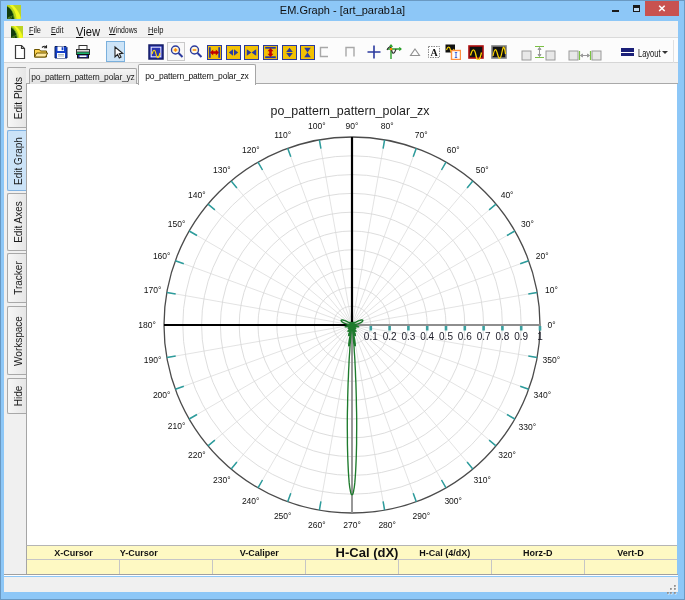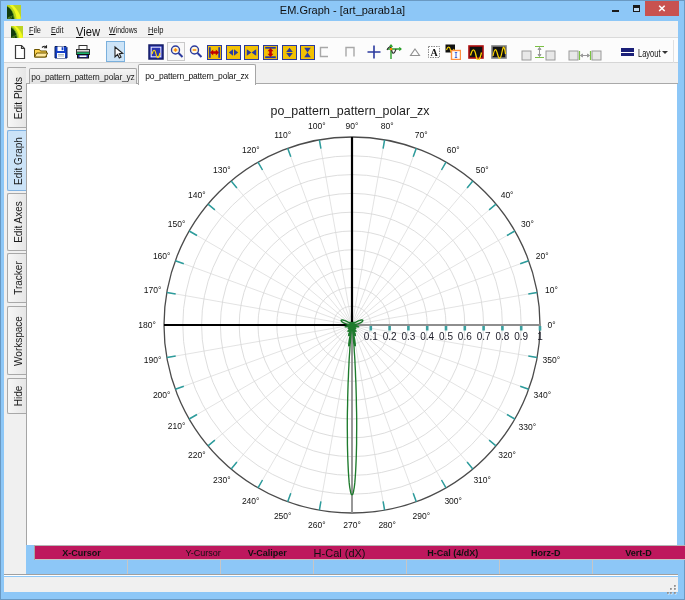--- a/index.html
+++ b/index.html
@@ -255,26 +255,26 @@
         <text x="455.2" y="399.3" text-anchor="middle">310°</text>
         <text x="480.1" y="374.4" text-anchor="middle">320°</text>
         <text x="500.4" y="345.5" text-anchor="middle">330°</text>
         <text x="515.3" y="313.5" text-anchor="middle">340°</text>
         <text x="524.4" y="279.4" text-anchor="middle">350°</text>
       </g>
       <polyline points="325.0,411.0 325.6,410.5 326.2,409.0 326.7,406.5 327.3,403.1 327.8,398.9 328.2,393.8 328.6,388.0 328.9,381.6 329.2,374.7 329.4,367.4 329.6,359.8 329.6,351.9 329.7,344.0 329.7,336.1 329.6,328.2 329.4,320.6 329.3,313.2 329.1,306.1 328.9,299.3 328.6,292.9 328.4,287.0 328.1,281.5 327.9,276.4 327.6,271.8 327.3,267.7 327.1,263.9 326.9,260.6 326.6,257.6 326.4,255.0 326.2,252.8 326.1,250.8 325.9,249.2 325.8,247.7 325.7,246.5 325.6,245.5 325.9,247.9 326.2,250.3 326.5,252.6 326.9,254.8 327.2,256.8 327.5,258.5 327.8,259.9 328.0,260.9 328.2,261.5 328.3,261.7 328.3,261.5 328.3,260.9 328.2,259.8 328.0,258.4 327.8,256.7 327.5,254.7 327.1,252.5 326.7,250.2 326.3,247.8 325.9,245.5 325.5,243.3 325.1,241.6 325.0,241.0 325.0,241.0 325.0,241.0 325.0,241.0 325.0,241.0 325.0,241.0 325.0,241.0 325.0,241.0 325.0,241.0 325.0,241.0 325.0,241.0 325.0,241.0 325.0,241.0 325.0,241.0 325.0,241.0 325.0,241.2 325.2,241.8 325.4,242.5 325.6,243.3 325.9,244.1 326.1,245.0 326.4,245.9 326.6,246.7 326.9,247.5 327.1,248.3 327.4,249.0 327.6,249.6 327.8,250.2 328.0,250.6 328.1,251.0 328.3,251.3 328.3,251.4 328.4,251.5 328.4,251.4 328.4,251.2 328.3,250.9 328.3,250.6 328.1,250.1 328.0,249.5 327.8,248.9 327.6,248.2 327.3,247.4 327.0,246.6 326.7,245.8 326.5,244.9 326.1,244.1 325.8,243.2 325.6,242.5 325.3,241.8 325.1,241.2 325.0,241.0 325.0,241.0 325.0,241.0 325.0,241.0 325.0,241.0 325.0,241.0 325.0,241.0 325.0,241.0 325.0,241.0 325.0,241.0 325.0,241.0 325.0,241.0 325.0,241.0 325.0,241.0 325.0,241.0 325.0,241.0 325.0,241.0 325.0,241.0 325.0,241.0 325.0,241.0 325.0,241.0 325.0,241.0 325.0,241.0 325.0,241.0 325.0,241.0 325.0,241.0 325.0,241.0 325.0,241.0 325.0,241.0 325.0,241.0 325.0,241.1 325.2,241.4 325.4,241.7 325.6,242.0 325.8,242.4 326.0,242.8 326.2,243.2 326.5,243.7 326.7,244.1 327.0,244.5 327.2,244.9 327.4,245.2 327.7,245.6 327.9,245.9 328.1,246.2 328.2,246.5 328.4,246.7 328.6,246.9 328.7,247.1 328.8,247.2 328.9,247.3 328.9,247.4 329.0,247.4 329.0,247.3 329.0,247.3 328.9,247.1 328.9,247.0 328.8,246.8 328.7,246.6 328.5,246.3 328.3,246.0 328.2,245.7 328.0,245.4 327.7,245.0 327.5,244.7 327.3,244.3 327.0,243.9 326.7,243.5 326.5,243.1 326.2,242.7 325.9,242.3 325.7,242.0 325.5,241.6 325.2,241.3 325.1,241.1 325.0,241.0 325.0,241.0 325.0,241.0 325.0,241.0 325.0,241.0 325.0,241.0 325.0,241.0 325.0,241.0 325.0,241.0 325.0,241.0 325.0,241.0 325.0,241.0 325.0,241.0 325.0,241.0 325.0,241.0 325.0,241.0 325.0,241.0 325.0,241.0 325.0,241.0 325.0,241.0 325.0,241.0 325.0,241.0 325.0,241.0 325.0,241.0 325.0,241.0 325.0,241.0 325.0,241.0 325.0,241.0 325.0,241.0 325.0,241.0 325.0,241.0 325.0,241.0 325.0,241.0 325.0,241.0 325.0,241.0 325.0,241.0 325.0,241.0 325.0,241.0 325.0,241.0 325.0,241.0 325.0,241.0 325.0,241.0 325.0,241.0 325.1,241.1 325.3,241.3 325.5,241.5 325.7,241.7 325.9,241.8 326.1,242.0 326.3,242.2 326.5,242.4 326.7,242.6 326.9,242.8 327.1,243.0 327.3,243.1 327.5,243.3 327.7,243.5 327.9,243.6 328.0,243.7 328.2,243.8 328.3,243.9 328.4,244.0 328.6,244.1 328.6,244.1 328.7,244.2 328.8,244.2 328.8,244.2 328.8,244.2 328.8,244.2 328.8,244.2 328.8,244.1 328.7,244.0 328.7,244.0 328.6,243.9 328.5,243.8 328.3,243.7 328.2,243.5 328.1,243.4 327.9,243.2 327.7,243.1 327.5,242.9 327.3,242.8 327.1,242.6 326.9,242.4 326.7,242.2 326.4,242.1 326.2,241.9 326.0,241.7 325.8,241.6 325.5,241.4 325.3,241.2 325.1,241.1 325.0,241.0 325.0,241.0 325.0,241.0 325.0,241.0 325.0,241.0 325.0,241.0 325.0,241.0 325.0,241.0 325.0,241.0 325.0,241.0 325.0,241.0 325.0,241.0 325.0,241.0 325.0,241.0 325.0,241.0 325.0,241.0 325.0,241.0 325.0,241.0 325.0,241.0 325.0,241.0 325.0,241.0 325.0,241.0 325.0,241.0 325.0,241.0 325.0,241.0 325.0,241.0 325.0,241.0 325.0,241.0 325.0,241.0 325.0,241.0 325.0,241.0 325.0,241.0 325.0,241.0 325.0,241.0 325.0,241.0 325.0,241.0 325.0,241.0 325.0,241.0 325.0,241.0 325.0,241.0 325.0,241.0 325.0,241.0 325.0,241.0 325.0,241.0 325.0,241.0 325.0,241.0 325.0,241.0 325.0,241.0 325.0,241.0 325.0,241.0 325.0,241.0 325.0,241.0 325.0,241.0 325.0,241.0 325.0,241.0 325.0,241.0 325.0,241.0 325.0,241.0 325.0,241.0 325.0,241.0 325.0,241.0 325.2,241.1 325.4,241.2 325.6,241.3 325.8,241.3 326.1,241.4 326.3,241.5 326.6,241.6 326.8,241.7 327.0,241.8 327.3,241.9 327.5,242.0 327.7,242.0 328.0,242.1 328.2,242.2 328.4,242.3 328.7,242.3 328.9,242.4 329.1,242.4 329.3,242.5 329.5,242.6 329.7,242.6 329.9,242.7 330.1,242.7 330.3,242.7 330.4,242.8 330.6,242.8 330.7,242.8 330.9,242.8 331.0,242.9 331.1,242.9 331.2,242.9 331.3,242.9 331.4,242.9 331.5,242.9 331.6,242.9 331.6,242.9 331.7,242.9 331.7,242.9 331.7,242.8 331.8,242.8 331.8,242.8 331.8,242.8 331.7,242.7 331.7,242.7 331.6,242.7 331.6,242.6 331.5,242.6 331.4,242.5 331.4,242.5 331.3,242.4 331.1,242.4 331.0,242.3 330.9,242.3 330.7,242.2 330.6,242.2 330.4,242.1 330.3,242.1 330.1,242.0 329.9,242.0 329.7,241.9 329.5,241.9 329.3,241.8 329.1,241.7 328.8,241.7 328.6,241.6 328.4,241.6 328.1,241.5 327.9,241.5 327.7,241.4 327.4,241.4 327.2,241.3 326.9,241.3 326.6,241.2 326.4,241.2 326.1,241.2 325.9,241.1 325.7,241.1 325.4,241.1 325.2,241.0 325.0,241.0 325.0,241.0 325.0,241.0 325.0,241.0 325.0,241.0 325.0,241.0 325.0,241.0 325.0,241.0 325.0,241.0 325.0,241.0 325.0,241.0 325.0,241.0 325.0,241.0 325.0,241.0 325.0,241.0 325.0,241.0 325.0,241.0 325.0,241.0 325.0,241.0 325.0,241.0 325.0,241.0 325.0,241.0 325.0,241.0 325.0,241.0 325.0,241.0 325.0,241.0 325.0,241.0 325.0,241.0 325.0,241.0 325.0,241.0 325.0,241.0 325.0,241.0 325.0,241.0 325.0,241.0 325.0,241.0 325.0,241.0 325.0,241.0 325.0,241.0 325.0,241.0 325.0,241.0 325.0,241.0 325.0,241.0 325.0,241.0 325.0,241.0 325.0,241.0 325.0,241.0 325.0,241.0 325.0,241.0 325.0,241.0 325.0,241.0 325.0,241.0 325.0,241.0 325.0,241.0 325.0,241.0 325.0,241.0 325.0,241.0 325.0,241.0 325.0,241.0 325.0,241.0 325.0,241.0 325.0,241.0 325.0,241.0 325.0,241.0 325.0,241.0 325.0,241.0 325.0,241.0 325.3,241.0 325.6,240.9 325.9,240.9 326.1,240.9 326.4,240.8 326.6,240.8 326.9,240.8 327.1,240.7 327.3,240.7 327.5,240.6 327.8,240.6 328.0,240.6 328.2,240.5 328.4,240.5 328.6,240.4 328.8,240.4 329.0,240.3 329.2,240.3 329.4,240.2 329.6,240.2 329.8,240.1 330.0,240.1 330.2,240.0 330.4,240.0 330.6,239.9 330.8,239.9 331.0,239.8 331.1,239.7 331.3,239.7 331.5,239.6 331.6,239.6 331.8,239.5 332.0,239.4 332.1,239.4 332.3,239.3 332.4,239.3 332.6,239.2 332.7,239.1 332.9,239.1 333.0,239.0 333.2,238.9 333.3,238.9 333.4,238.8 333.6,238.7 333.7,238.7 333.8,238.6 333.9,238.5 334.0,238.5 334.1,238.4 334.3,238.3 334.4,238.3 334.5,238.2 334.6,238.1 334.7,238.1 334.8,238.0 334.8,238.0 334.9,237.9 335.0,237.8 335.1,237.8 335.2,237.7 335.2,237.6 335.3,237.6 335.4,237.5 335.4,237.5 335.5,237.4 335.5,237.3 335.6,237.3 335.6,237.2 335.7,237.2 335.7,237.1 335.7,237.0 335.8,237.0 335.8,236.9 335.8,236.9 335.8,236.8 335.9,236.8 335.9,236.7 335.9,236.7 335.9,236.6 335.9,236.6 335.9,236.6 335.9,236.5 335.9,236.5 335.9,236.4 335.9,236.4 335.8,236.4 335.8,236.3 335.8,236.3 335.8,236.2 335.7,236.2 335.7,236.2 335.7,236.2 335.6,236.1 335.6,236.1 335.5,236.1 335.5,236.1 335.4,236.1 335.4,236.0 335.3,236.0 335.2,236.0 335.2,236.0 335.1,236.0 335.0,236.0 335.0,236.0 334.9,236.0 334.8,236.0 334.7,236.0 334.6,236.0 334.5,236.0 334.4,236.0 334.3,236.0 334.2,236.0 334.1,236.0 334.0,236.0 333.9,236.1 333.8,236.1 333.7,236.1 333.6,236.1 333.5,236.2 333.3,236.2 333.2,236.2 333.1,236.3 333.0,236.3 332.8,236.3 332.7,236.4 332.6,236.4 332.4,236.5 332.3,236.5 332.2,236.6 332.0,236.6 331.9,236.7 331.7,236.7 331.6,236.8 331.4,236.9 331.3,236.9 331.1,237.0 331.0,237.1 330.8,237.1 330.7,237.2 330.5,237.3 330.3,237.4 330.2,237.5 330.0,237.5 329.8,237.6 329.7,237.7 329.5,237.8 329.3,237.9 329.2,238.0 329.0,238.1 328.8,238.2 328.6,238.3 328.5,238.4 328.3,238.6 328.1,238.7 327.9,238.8 327.8,238.9 327.6,239.0 327.4,239.2 327.2,239.3 327.0,239.4 326.8,239.6 326.6,239.7 326.5,239.8 326.3,240.0 326.1,240.1 325.9,240.3 325.7,240.4 325.5,240.6 325.2,240.8 325.0,241.0 325.0,241.0 325.0,241.0 325.0,241.0 325.0,241.0 325.0,241.0 325.0,241.0 325.0,241.0 325.0,241.0 325.0,241.0 325.0,241.0 325.0,241.0 325.0,241.0 325.0,241.0 325.0,241.0 325.0,241.0 325.0,241.0 325.0,241.0 325.0,241.0 325.0,241.0 325.0,241.0 325.0,241.0 325.0,241.0 325.0,241.0 325.0,241.0 325.0,241.0 325.0,241.0 325.1,240.9 325.1,240.9 325.2,240.8 325.3,240.7 325.3,240.7 325.4,240.6 325.5,240.5 325.5,240.4 325.6,240.4 325.6,240.3 325.7,240.2 325.8,240.1 325.8,240.1 325.9,240.0 326.0,239.9 326.0,239.8 326.1,239.8 326.2,239.7 326.2,239.6 326.3,239.5 326.3,239.5 326.4,239.4 326.4,239.3 326.5,239.2 326.5,239.2 326.6,239.1 326.6,239.0 326.7,239.0 326.7,238.9 326.7,238.8 326.8,238.8 326.8,238.7 326.8,238.7 326.9,238.6 326.9,238.5 326.9,238.5 326.9,238.5 327.0,238.4 327.0,238.4 327.0,238.3 327.0,238.3 327.0,238.3 327.0,238.2 327.0,238.2 327.0,238.2 327.0,238.2 327.0,238.2 327.0,238.1 327.0,238.1 327.0,238.1 327.0,238.1 327.0,238.1 326.9,238.1 326.9,238.1 326.9,238.2 326.9,238.2 326.9,238.2 326.8,238.2 326.8,238.2 326.8,238.3 326.7,238.3 326.7,238.3 326.7,238.4 326.6,238.4 326.6,238.5 326.5,238.5 326.5,238.6 326.4,238.6 326.4,238.7 326.4,238.7 326.3,238.8 326.3,238.9 326.2,238.9 326.2,239.0 326.1,239.1 326.1,239.1 326.0,239.2 325.9,239.3 325.9,239.4 325.8,239.5 325.8,239.5 325.7,239.6 325.7,239.7 325.6,239.8 325.6,239.9 325.5,240.0 325.5,240.1 325.4,240.2 325.4,240.2 325.3,240.3 325.3,240.4 325.3,240.5 325.2,240.6 325.2,240.7 325.1,240.7 325.1,240.8 325.1,240.9 325.0,241.0 325.0,241.0 325.0,241.0 325.0,241.0 325.0,241.0 325.0,241.0 325.0,241.0 325.0,241.0 325.0,241.0 325.0,241.0 325.0,241.0 325.0,241.0 325.0,241.0 325.0,241.0 325.0,241.0 325.0,241.0 325.0,241.0 325.0,241.0 325.0,241.0 325.0,241.0 325.0,241.0 325.0,241.0 325.0,241.0 325.0,241.0 325.0,241.0 325.0,241.0 325.0,241.0 325.0,241.0 325.0,241.0 325.0,241.0 325.0,241.0 325.0,241.0 325.0,240.9 325.0,240.9 325.1,240.8 325.1,240.7 325.1,240.6 325.2,240.5 325.2,240.4 325.2,240.3 325.2,240.2 325.3,240.1 325.3,240.0 325.3,239.9 325.3,239.8 325.4,239.7 325.4,239.6 325.4,239.5 325.4,239.5 325.4,239.4 325.5,239.3 325.5,239.2 325.5,239.1 325.5,239.1 325.5,239.0 325.5,238.9 325.5,238.9 325.5,238.8 325.5,238.8 325.5,238.7 325.5,238.7 325.5,238.6 325.5,238.6 325.5,238.6 325.5,238.6 325.5,238.6 325.5,238.6 325.5,238.6 325.5,238.6 325.5,238.6 325.5,238.6 325.5,238.6 325.4,238.7 325.4,238.7 325.4,238.7 325.4,238.8 325.4,238.8 325.4,238.9 325.3,238.9 325.3,239.0 325.3,239.1 325.3,239.2 325.3,239.2 325.3,239.3 325.2,239.4 325.2,239.5 325.2,239.6 325.2,239.7 325.2,239.8 325.1,239.9 325.1,240.0 325.1,240.1 325.1,240.2 325.1,240.3 325.1,240.4 325.1,240.5 325.0,240.6 325.0,240.7 325.0,240.8 325.0,240.9 325.0,240.9 325.0,241.0 325.0,241.0 325.0,241.0 325.0,241.0 325.0,241.0 325.0,241.0 325.0,241.0 325.0,241.0 325.0,241.0 325.0,241.0 325.0,241.0 325.0,241.0 325.0,241.0 325.0,241.0 325.0,241.0 325.0,241.0 325.0,241.0 325.0,241.0 325.0,241.0 325.0,241.0 325.0,241.0 325.0,241.0 325.0,241.0 325.0,241.0 325.0,241.0 325.0,241.0 325.0,241.0 325.0,241.0 325.0,241.0 325.0,241.0 325.0,241.0 325.0,241.0 325.0,241.0 325.0,241.0 325.0,241.0 325.0,241.0 325.0,241.0 325.0,241.0 325.0,241.0 325.0,241.0 325.0,241.0 325.0,241.0 325.0,241.0 325.0,241.0 325.0,241.0 325.0,241.0 325.0,241.0 325.0,241.0 325.0,241.0 325.0,241.0 325.0,241.0 325.0,240.9 325.0,240.9 325.0,240.8 325.0,240.7 325.0,240.6 324.9,240.5 324.9,240.4 324.9,240.3 324.9,240.2 324.9,240.1 324.9,240.0 324.9,239.9 324.8,239.8 324.8,239.7 324.8,239.6 324.8,239.5 324.8,239.4 324.7,239.3 324.7,239.2 324.7,239.2 324.7,239.1 324.7,239.0 324.7,238.9 324.6,238.9 324.6,238.8 324.6,238.8 324.6,238.7 324.6,238.7 324.6,238.7 324.5,238.6 324.5,238.6 324.5,238.6 324.5,238.6 324.5,238.6 324.5,238.6 324.5,238.6 324.5,238.6 324.5,238.6 324.5,238.6 324.5,238.6 324.5,238.7 324.5,238.7 324.5,238.8 324.5,238.8 324.5,238.9 324.5,238.9 324.5,239.0 324.5,239.1 324.5,239.1 324.5,239.2 324.5,239.3 324.6,239.4 324.6,239.5 324.6,239.5 324.6,239.6 324.6,239.7 324.7,239.8 324.7,239.9 324.7,240.0 324.7,240.1 324.8,240.2 324.8,240.3 324.8,240.4 324.8,240.5 324.9,240.6 324.9,240.7 324.9,240.8 325.0,240.9 325.0,240.9 325.0,241.0 325.0,241.0 325.0,241.0 325.0,241.0 325.0,241.0 325.0,241.0 325.0,241.0 325.0,241.0 325.0,241.0 325.0,241.0 325.0,241.0 325.0,241.0 325.0,241.0 325.0,241.0 325.0,241.0 325.0,241.0 325.0,241.0 325.0,241.0 325.0,241.0 325.0,241.0 325.0,241.0 325.0,241.0 325.0,241.0 325.0,241.0 325.0,241.0 325.0,241.0 325.0,241.0 325.0,241.0 325.0,241.0 325.0,241.0 325.0,241.0 325.0,241.0 324.9,240.9 324.9,240.8 324.9,240.7 324.8,240.7 324.8,240.6 324.7,240.5 324.7,240.4 324.7,240.3 324.6,240.2 324.6,240.2 324.5,240.1 324.5,240.0 324.4,239.9 324.4,239.8 324.3,239.7 324.3,239.6 324.2,239.5 324.2,239.5 324.1,239.4 324.1,239.3 324.0,239.2 323.9,239.1 323.9,239.1 323.8,239.0 323.8,238.9 323.7,238.9 323.7,238.8 323.6,238.7 323.6,238.7 323.6,238.6 323.5,238.6 323.5,238.5 323.4,238.5 323.4,238.4 323.3,238.4 323.3,238.3 323.3,238.3 323.2,238.3 323.2,238.2 323.2,238.2 323.1,238.2 323.1,238.2 323.1,238.2 323.1,238.1 323.1,238.1 323.0,238.1 323.0,238.1 323.0,238.1 323.0,238.1 323.0,238.1 323.0,238.2 323.0,238.2 323.0,238.2 323.0,238.2 323.0,238.2 323.0,238.3 323.0,238.3 323.0,238.3 323.0,238.4 323.0,238.4 323.1,238.5 323.1,238.5 323.1,238.5 323.1,238.6 323.2,238.7 323.2,238.7 323.2,238.8 323.3,238.8 323.3,238.9 323.3,239.0 323.4,239.0 323.4,239.1 323.5,239.2 323.5,239.2 323.6,239.3 323.6,239.4 323.7,239.5 323.7,239.5 323.8,239.6 323.8,239.7 323.9,239.8 324.0,239.8 324.0,239.9 324.1,240.0 324.2,240.1 324.2,240.1 324.3,240.2 324.4,240.3 324.4,240.4 324.5,240.4 324.5,240.5 324.6,240.6 324.7,240.7 324.7,240.7 324.8,240.8 324.9,240.9 324.9,240.9 325.0,241.0 325.0,241.0 325.0,241.0 325.0,241.0 325.0,241.0 325.0,241.0 325.0,241.0 325.0,241.0 325.0,241.0 325.0,241.0 325.0,241.0 325.0,241.0 325.0,241.0 325.0,241.0 325.0,241.0 325.0,241.0 325.0,241.0 325.0,241.0 325.0,241.0 325.0,241.0 325.0,241.0 325.0,241.0 325.0,241.0 325.0,241.0 325.0,241.0 325.0,241.0 325.0,241.0 324.8,240.8 324.5,240.6 324.3,240.4 324.1,240.3 323.9,240.1 323.7,240.0 323.5,239.8 323.4,239.7 323.2,239.6 323.0,239.4 322.8,239.3 322.6,239.2 322.4,239.0 322.2,238.9 322.1,238.8 321.9,238.7 321.7,238.6 321.5,238.4 321.4,238.3 321.2,238.2 321.0,238.1 320.8,238.0 320.7,237.9 320.5,237.8 320.3,237.7 320.2,237.6 320.0,237.5 319.8,237.5 319.7,237.4 319.5,237.3 319.3,237.2 319.2,237.1 319.0,237.1 318.9,237.0 318.7,236.9 318.6,236.9 318.4,236.8 318.3,236.7 318.1,236.7 318.0,236.6 317.8,236.6 317.7,236.5 317.6,236.5 317.4,236.4 317.3,236.4 317.2,236.3 317.0,236.3 316.9,236.3 316.8,236.2 316.7,236.2 316.5,236.2 316.4,236.1 316.3,236.1 316.2,236.1 316.1,236.1 316.0,236.0 315.9,236.0 315.8,236.0 315.7,236.0 315.6,236.0 315.5,236.0 315.4,236.0 315.3,236.0 315.2,236.0 315.1,236.0 315.0,236.0 315.0,236.0 314.9,236.0 314.8,236.0 314.8,236.0 314.7,236.0 314.6,236.0 314.6,236.1 314.5,236.1 314.5,236.1 314.4,236.1 314.4,236.1 314.3,236.2 314.3,236.2 314.3,236.2 314.2,236.2 314.2,236.3 314.2,236.3 314.2,236.4 314.1,236.4 314.1,236.4 314.1,236.5 314.1,236.5 314.1,236.6 314.1,236.6 314.1,236.6 314.1,236.7 314.1,236.7 314.1,236.8 314.2,236.8 314.2,236.9 314.2,236.9 314.2,237.0 314.3,237.0 314.3,237.1 314.3,237.2 314.4,237.2 314.4,237.3 314.5,237.3 314.5,237.4 314.6,237.5 314.6,237.5 314.7,237.6 314.8,237.6 314.8,237.7 314.9,237.8 315.0,237.8 315.1,237.9 315.2,238.0 315.2,238.0 315.3,238.1 315.4,238.1 315.5,238.2 315.6,238.3 315.7,238.3 315.9,238.4 316.0,238.5 316.1,238.5 316.2,238.6 316.3,238.7 316.4,238.7 316.6,238.8 316.7,238.9 316.8,238.9 317.0,239.0 317.1,239.1 317.3,239.1 317.4,239.2 317.6,239.3 317.7,239.3 317.9,239.4 318.0,239.4 318.2,239.5 318.4,239.6 318.5,239.6 318.7,239.7 318.9,239.7 319.0,239.8 319.2,239.9 319.4,239.9 319.6,240.0 319.8,240.0 320.0,240.1 320.2,240.1 320.4,240.2 320.6,240.2 320.8,240.3 321.0,240.3 321.2,240.4 321.4,240.4 321.6,240.5 321.8,240.5 322.0,240.6 322.2,240.6 322.5,240.6 322.7,240.7 322.9,240.7 323.1,240.8 323.4,240.8 323.6,240.8 323.9,240.9 324.1,240.9 324.4,240.9 324.7,241.0 325.0,241.0 325.0,241.0 325.0,241.0 325.0,241.0 325.0,241.0 325.0,241.0 325.0,241.0 325.0,241.0 325.0,241.0 325.0,241.0 325.0,241.0 325.0,241.0 325.0,241.0 325.0,241.0 325.0,241.0 325.0,241.0 325.0,241.0 325.0,241.0 325.0,241.0 325.0,241.0 325.0,241.0 325.0,241.0 325.0,241.0 325.0,241.0 325.0,241.0 325.0,241.0 325.0,241.0 325.0,241.0 325.0,241.0 325.0,241.0 325.0,241.0 325.0,241.0 325.0,241.0 325.0,241.0 325.0,241.0 325.0,241.0 325.0,241.0 325.0,241.0 325.0,241.0 325.0,241.0 325.0,241.0 325.0,241.0 325.0,241.0 325.0,241.0 325.0,241.0 325.0,241.0 325.0,241.0 325.0,241.0 325.0,241.0 325.0,241.0 325.0,241.0 325.0,241.0 325.0,241.0 325.0,241.0 325.0,241.0 325.0,241.0 325.0,241.0 325.0,241.0 325.0,241.0 325.0,241.0 325.0,241.0 325.0,241.0 325.0,241.0 325.0,241.0 325.0,241.0 325.0,241.0 324.8,241.0 324.6,241.1 324.3,241.1 324.1,241.1 323.9,241.2 323.6,241.2 323.4,241.2 323.1,241.3 322.8,241.3 322.6,241.4 322.3,241.4 322.1,241.5 321.9,241.5 321.6,241.6 321.4,241.6 321.2,241.7 320.9,241.7 320.7,241.8 320.5,241.9 320.3,241.9 320.1,242.0 319.9,242.0 319.7,242.1 319.6,242.1 319.4,242.2 319.3,242.2 319.1,242.3 319.0,242.3 318.9,242.4 318.7,242.4 318.6,242.5 318.6,242.5 318.5,242.6 318.4,242.6 318.4,242.7 318.3,242.7 318.3,242.7 318.2,242.8 318.2,242.8 318.2,242.8 318.3,242.8 318.3,242.9 318.3,242.9 318.4,242.9 318.4,242.9 318.5,242.9 318.6,242.9 318.7,242.9 318.8,242.9 318.9,242.9 319.0,242.9 319.1,242.8 319.3,242.8 319.4,242.8 319.6,242.8 319.7,242.7 319.9,242.7 320.1,242.7 320.3,242.6 320.5,242.6 320.7,242.5 320.9,242.4 321.1,242.4 321.3,242.3 321.6,242.3 321.8,242.2 322.0,242.1 322.3,242.0 322.5,242.0 322.7,241.9 323.0,241.8 323.2,241.7 323.4,241.6 323.7,241.5 323.9,241.4 324.2,241.3 324.4,241.3 324.6,241.2 324.8,241.1 325.0,241.0 325.0,241.0 325.0,241.0 325.0,241.0 325.0,241.0 325.0,241.0 325.0,241.0 325.0,241.0 325.0,241.0 325.0,241.0 325.0,241.0 325.0,241.0 325.0,241.0 325.0,241.0 325.0,241.0 325.0,241.0 325.0,241.0 325.0,241.0 325.0,241.0 325.0,241.0 325.0,241.0 325.0,241.0 325.0,241.0 325.0,241.0 325.0,241.0 325.0,241.0 325.0,241.0 325.0,241.0 325.0,241.0 325.0,241.0 325.0,241.0 325.0,241.0 325.0,241.0 325.0,241.0 325.0,241.0 325.0,241.0 325.0,241.0 325.0,241.0 325.0,241.0 325.0,241.0 325.0,241.0 325.0,241.0 325.0,241.0 325.0,241.0 325.0,241.0 325.0,241.0 325.0,241.0 325.0,241.0 325.0,241.0 325.0,241.0 325.0,241.0 325.0,241.0 325.0,241.0 325.0,241.0 325.0,241.0 325.0,241.0 325.0,241.0 325.0,241.0 325.0,241.0 325.0,241.0 325.0,241.0 324.9,241.1 324.7,241.2 324.5,241.4 324.2,241.6 324.0,241.7 323.8,241.9 323.6,242.1 323.3,242.2 323.1,242.4 322.9,242.6 322.7,242.8 322.5,242.9 322.3,243.1 322.1,243.2 321.9,243.4 321.8,243.5 321.7,243.7 321.5,243.8 321.4,243.9 321.3,244.0 321.3,244.0 321.2,244.1 321.2,244.2 321.2,244.2 321.2,244.2 321.2,244.2 321.2,244.2 321.3,244.2 321.4,244.1 321.4,244.1 321.6,244.0 321.7,243.9 321.8,243.8 322.0,243.7 322.1,243.6 322.3,243.5 322.5,243.3 322.7,243.1 322.9,243.0 323.1,242.8 323.3,242.6 323.5,242.4 323.7,242.2 323.9,242.0 324.1,241.8 324.3,241.7 324.5,241.5 324.7,241.3 324.9,241.1 325.0,241.0 325.0,241.0 325.0,241.0 325.0,241.0 325.0,241.0 325.0,241.0 325.0,241.0 325.0,241.0 325.0,241.0 325.0,241.0 325.0,241.0 325.0,241.0 325.0,241.0 325.0,241.0 325.0,241.0 325.0,241.0 325.0,241.0 325.0,241.0 325.0,241.0 325.0,241.0 325.0,241.0 325.0,241.0 325.0,241.0 325.0,241.0 325.0,241.0 325.0,241.0 325.0,241.0 325.0,241.0 325.0,241.0 325.0,241.0 325.0,241.0 325.0,241.0 325.0,241.0 325.0,241.0 325.0,241.0 325.0,241.0 325.0,241.0 325.0,241.0 325.0,241.0 325.0,241.0 325.0,241.0 325.0,241.0 325.0,241.0 324.9,241.1 324.8,241.3 324.5,241.6 324.3,242.0 324.1,242.3 323.8,242.7 323.5,243.1 323.3,243.5 323.0,243.9 322.7,244.3 322.5,244.7 322.3,245.0 322.0,245.4 321.8,245.7 321.7,246.0 321.5,246.3 321.3,246.6 321.2,246.8 321.1,247.0 321.1,247.1 321.0,247.3 321.0,247.3 321.0,247.4 321.1,247.4 321.1,247.3 321.2,247.2 321.3,247.1 321.4,246.9 321.6,246.7 321.8,246.5 321.9,246.2 322.1,245.9 322.3,245.6 322.6,245.2 322.8,244.9 323.0,244.5 323.3,244.1 323.5,243.7 323.8,243.2 324.0,242.8 324.2,242.4 324.4,242.0 324.6,241.7 324.8,241.4 325.0,241.1 325.0,241.0 325.0,241.0 325.0,241.0 325.0,241.0 325.0,241.0 325.0,241.0 325.0,241.0 325.0,241.0 325.0,241.0 325.0,241.0 325.0,241.0 325.0,241.0 325.0,241.0 325.0,241.0 325.0,241.0 325.0,241.0 325.0,241.0 325.0,241.0 325.0,241.0 325.0,241.0 325.0,241.0 325.0,241.0 325.0,241.0 325.0,241.0 325.0,241.0 325.0,241.0 325.0,241.0 325.0,241.0 325.0,241.0 325.0,241.0 324.9,241.2 324.7,241.8 324.4,242.5 324.2,243.2 323.9,244.1 323.5,244.9 323.3,245.8 323.0,246.6 322.7,247.4 322.4,248.2 322.2,248.9 322.0,249.5 321.9,250.1 321.7,250.6 321.7,250.9 321.6,251.2 321.6,251.4 321.6,251.5 321.7,251.4 321.7,251.3 321.9,251.0 322.0,250.6 322.2,250.2 322.4,249.6 322.6,249.0 322.9,248.3 323.1,247.5 323.4,246.7 323.6,245.9 323.9,245.0 324.1,244.1 324.4,243.3 324.6,242.5 324.8,241.8 325.0,241.2 325.0,241.0 325.0,241.0 325.0,241.0 325.0,241.0 325.0,241.0 325.0,241.0 325.0,241.0 325.0,241.0 325.0,241.0 325.0,241.0 325.0,241.0 325.0,241.0 325.0,241.0 325.0,241.0 325.0,241.0 324.9,241.6 324.5,243.3 324.1,245.5 323.7,247.8 323.3,250.2 322.9,252.5 322.5,254.7 322.2,256.7 322.0,258.4 321.8,259.8 321.7,260.9 321.7,261.5 321.7,261.7 321.8,261.5 322.0,260.9 322.2,259.9 322.5,258.5 322.8,256.8 323.1,254.8 323.5,252.6 323.8,250.3 324.1,247.9 324.4,245.5 324.3,246.5 324.2,247.7 324.1,249.2 323.9,250.8 323.8,252.8 323.6,255.0 323.4,257.6 323.1,260.6 322.9,263.9 322.7,267.7 322.4,271.8 322.1,276.4 321.9,281.5 321.6,287.0 321.4,292.9 321.1,299.3 320.9,306.1 320.7,313.2 320.6,320.6 320.4,328.2 320.3,336.1 320.3,344.0 320.4,351.9 320.4,359.8 320.6,367.4 320.8,374.7 321.1,381.6 321.4,388.0 321.8,393.8 322.2,398.9 322.7,403.1 323.3,406.5 323.8,409.0 324.4,410.5 325.0,411.0" fill="none" stroke="#1e7b2d" stroke-width="1.35" stroke-linejoin="round"></polyline>
       <text x="323" y="31" text-anchor="middle" font-size="13.5" textLength="159" lengthAdjust="spacingAndGlyphs" fill="#1c1c1c" font-family="Liberation Sans, sans-serif">po_pattern_pattern_polar_zx</text>
     </svg>
   </div>
-<div class="abs" style="left:34px;top:545px;width:651px;height:15px;background:#be185d;border-top:1px solid #b5b5b5;border-left:1px solid #a5a5a5">
+<div class="abs" style="left:26px;top:545px;width:651px;height:29px;background:#fef9c3;border-top:1px solid #b5b5b5;border-left:1px solid #a5a5a5">
     <div style="display:flex;height:14px;border-bottom:1px solid #c6c6c6">
       <div style="flex:1;text-align:center;font-size:9px;font-weight:bold;color:#111;line-height:14px">X-Cursor</div>
-      <div style="flex:1;text-align:right;font-size:9px;font-weight:normal;color:#111;line-height:14px">Y-Cursor</div>
+      <div style="flex:1;text-align:left;font-size:9px;font-weight:bold;color:#111;line-height:14px">Y-Cursor</div>
       <div style="flex:1;text-align:center;font-size:9px;font-weight:bold;color:#111;line-height:14px">V-Caliper</div>
-      <div style="flex:1;text-align:left;font-size:11px;font-weight:normal;color:#111;line-height:14px">H-Cal (dX)</div>
+      <div style="flex:1;text-align:right;font-size:13px;font-weight:bold;color:#111;line-height:14px">H-Cal (dX)</div>
       <div style="flex:1;text-align:center;font-size:9px;font-weight:bold;color:#111;line-height:14px">H-Cal (4/dX)</div>
       <div style="flex:1;text-align:center;font-size:9px;font-weight:bold;color:#111;line-height:14px">Horz-D</div>
       <div style="flex:1;text-align:center;font-size:9px;font-weight:bold;color:#111;line-height:14px">Vert-D</div>
     </div>
     <div style="display:flex;height:14px">
       <div style="flex:1;"></div>
       <div style="flex:1;border-left:1px solid #c6c6c6;"></div>
       <div style="flex:1;border-left:1px solid #c6c6c6;"></div>
       <div style="flex:1;border-left:1px solid #c6c6c6;"></div>
       <div style="flex:1;border-left:1px solid #c6c6c6;"></div>

